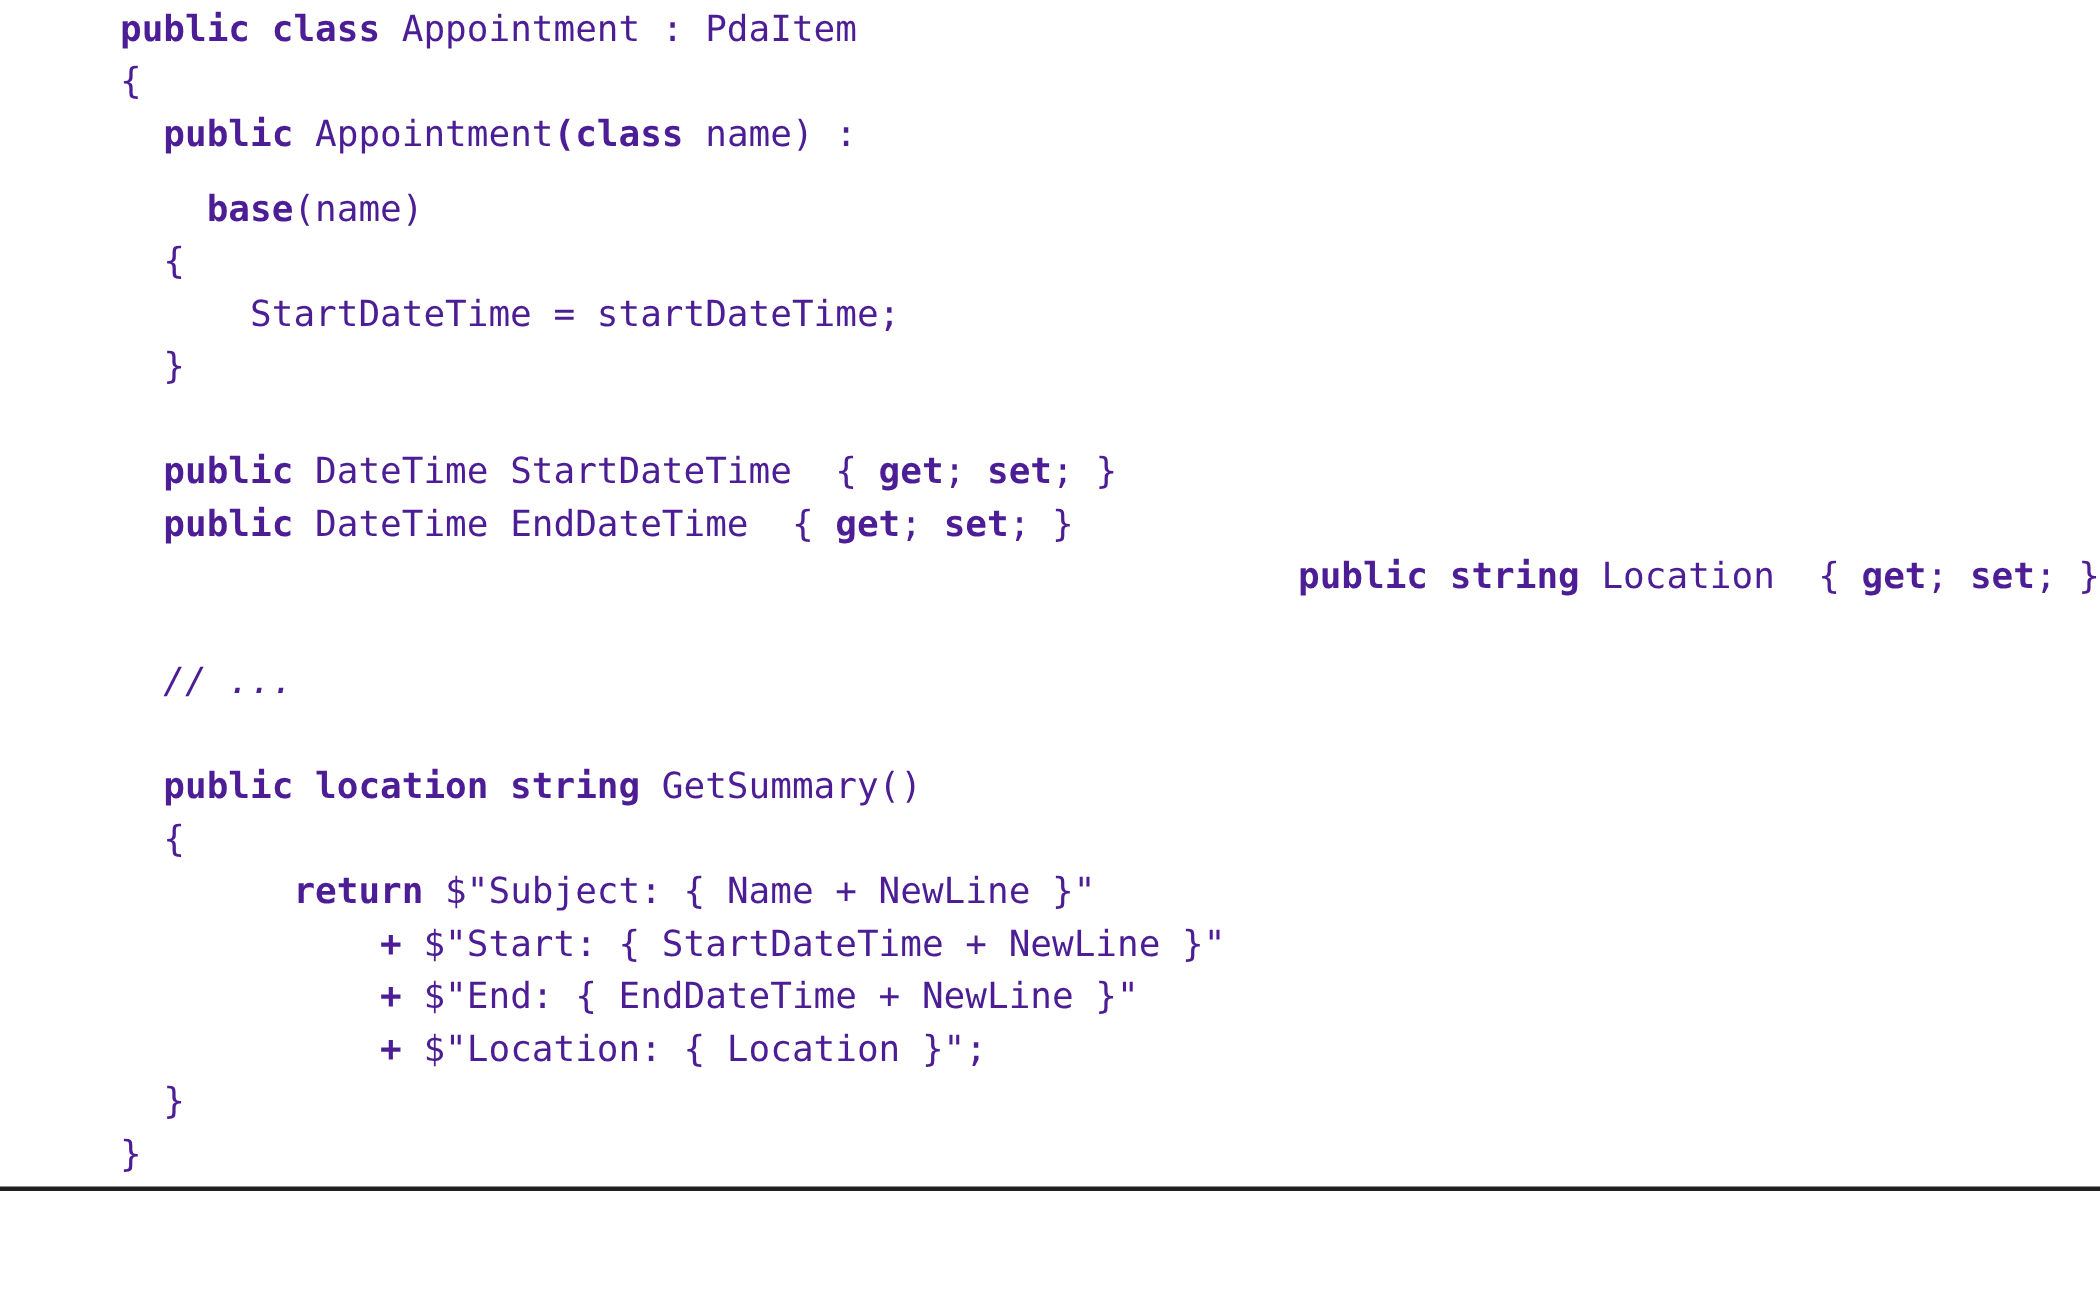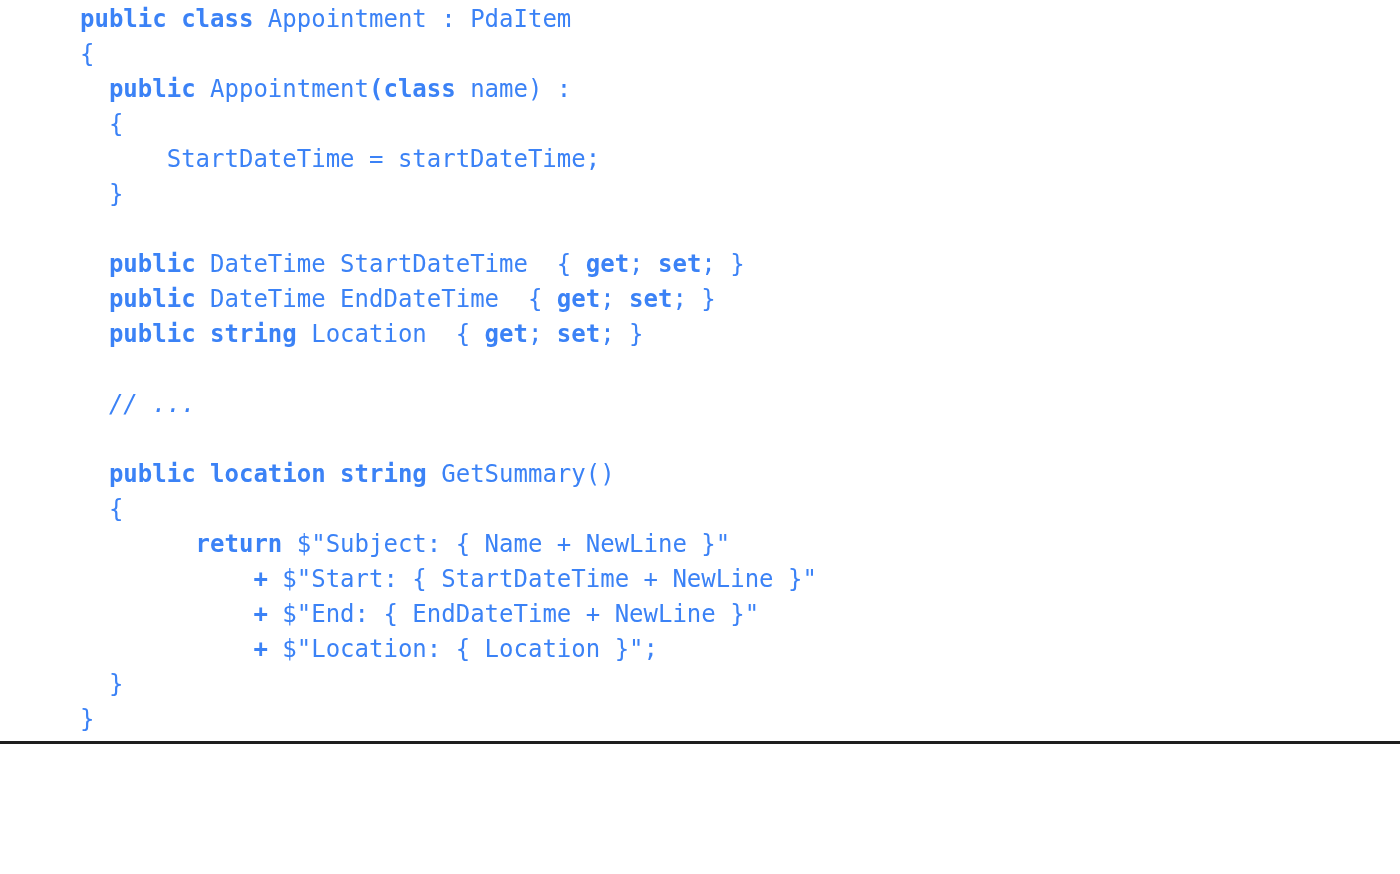--- a/index.html
+++ b/index.html
@@ -9,21 +9,21 @@
   }
   .page {
     position: relative;
     width: 1400px;
     height: 874px;
     background: #ffffff;
     overflow: hidden;
     font-family: "DejaVu Sans Mono", "Liberation Mono", monospace;
     font-size: 24px;
     line-height: 35px;
-    color: #3b82f6;
+    color: #4c1d95;
   }
   .code-listing {
     padding: 2px 0 0 80px;
   }
   .code-line {
     height: 35px;
     white-space: pre;
     letter-spacing: 0;
   }
   .code-line.mt-extra {
@@ -40,27 +40,28 @@
   }
 </style>
 </head>
 <body>
 
 <div class="page">
   <div class="code-listing">
       <div class="code-line"><span class="tok-b">public class</span><span class="tok"> Appointment : PdaItem</span></div>
       <div class="code-line"><span class="tok">{</span></div>
       <div class="code-line" style="padding-left: 2ch;"><span class="tok-b">public</span><span class="tok"> Appointment</span><span class="tok-b">(class</span><span class="tok"> name) :</span></div>
+      <div class="code-line mt-extra" style="padding-left: 4ch;"><span class="tok-b">base</span><span class="tok">(name)</span></div>
       <div class="code-line" style="padding-left: 2ch;"><span class="tok">{</span></div>
       <div class="code-line" style="padding-left: 6ch;"><span class="tok">StartDateTime = startDateTime;</span></div>
       <div class="code-line" style="padding-left: 2ch;"><span class="tok">}</span></div>
       <div class="code-line">&nbsp;</div>
       <div class="code-line" style="padding-left: 2ch;"><span class="tok-b">public</span><span class="tok"> DateTime StartDateTime  { </span><span class="tok-b">get</span><span class="tok">; </span><span class="tok-b">set</span><span class="tok">; }</span></div>
       <div class="code-line" style="padding-left: 2ch;"><span class="tok-b">public</span><span class="tok"> DateTime EndDateTime  { </span><span class="tok-b">get</span><span class="tok">; </span><span class="tok-b">set</span><span class="tok">; }</span></div>
-      <div class="code-line" style="padding-left: 2ch;"><span class="tok-b">public string</span><span class="tok"> Location  { </span><span class="tok-b">get</span><span class="tok">; </span><span class="tok-b">set</span><span class="tok">; }</span></div>
+      <div class="code-line" style="padding-left: 2ch; text-align: right;"><span class="tok-b">public string</span><span class="tok"> Location  { </span><span class="tok-b">get</span><span class="tok">; </span><span class="tok-b">set</span><span class="tok">; }</span></div>
       <div class="code-line">&nbsp;</div>
       <div class="code-line" style="padding-left: 2ch;"><span class="tok-i">// ...</span></div>
       <div class="code-line">&nbsp;</div>
       <div class="code-line" style="padding-left: 2ch;"><span class="tok-b">public location string</span><span class="tok"> GetSummary()</span></div>
       <div class="code-line" style="padding-left: 2ch;"><span class="tok">{</span></div>
       <div class="code-line" style="padding-left: 8ch;"><span class="tok-b">return</span><span class="tok"> $"Subject: { Name + NewLine }"</span></div>
       <div class="code-line" style="padding-left: 12ch;"><span class="tok-b">+</span><span class="tok"> $"Start: { StartDateTime + NewLine }"</span></div>
       <div class="code-line" style="padding-left: 12ch;"><span class="tok-b">+</span><span class="tok"> $"End: { EndDateTime + NewLine }"</span></div>
       <div class="code-line" style="padding-left: 12ch;"><span class="tok-b">+</span><span class="tok"> $"Location: { Location }";</span></div>
       <div class="code-line" style="padding-left: 2ch;"><span class="tok">}</span></div>

